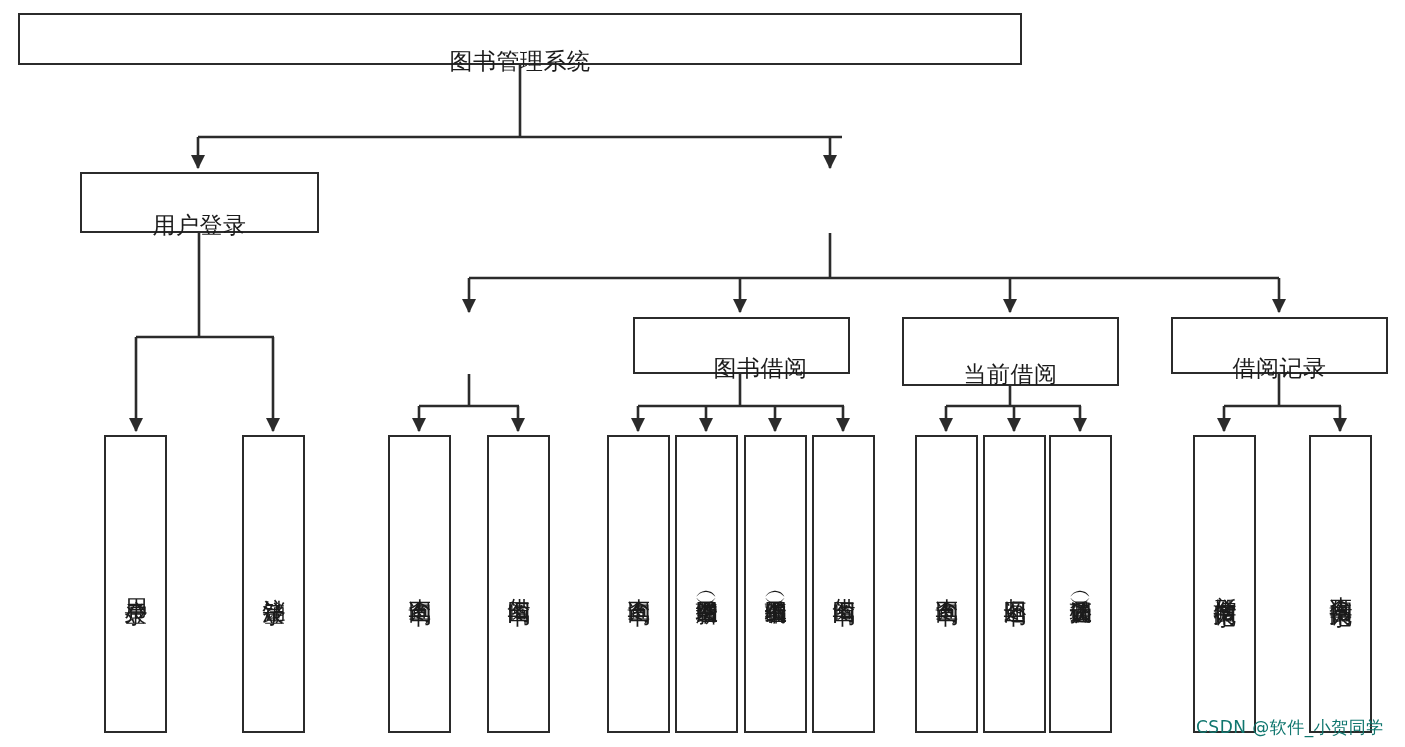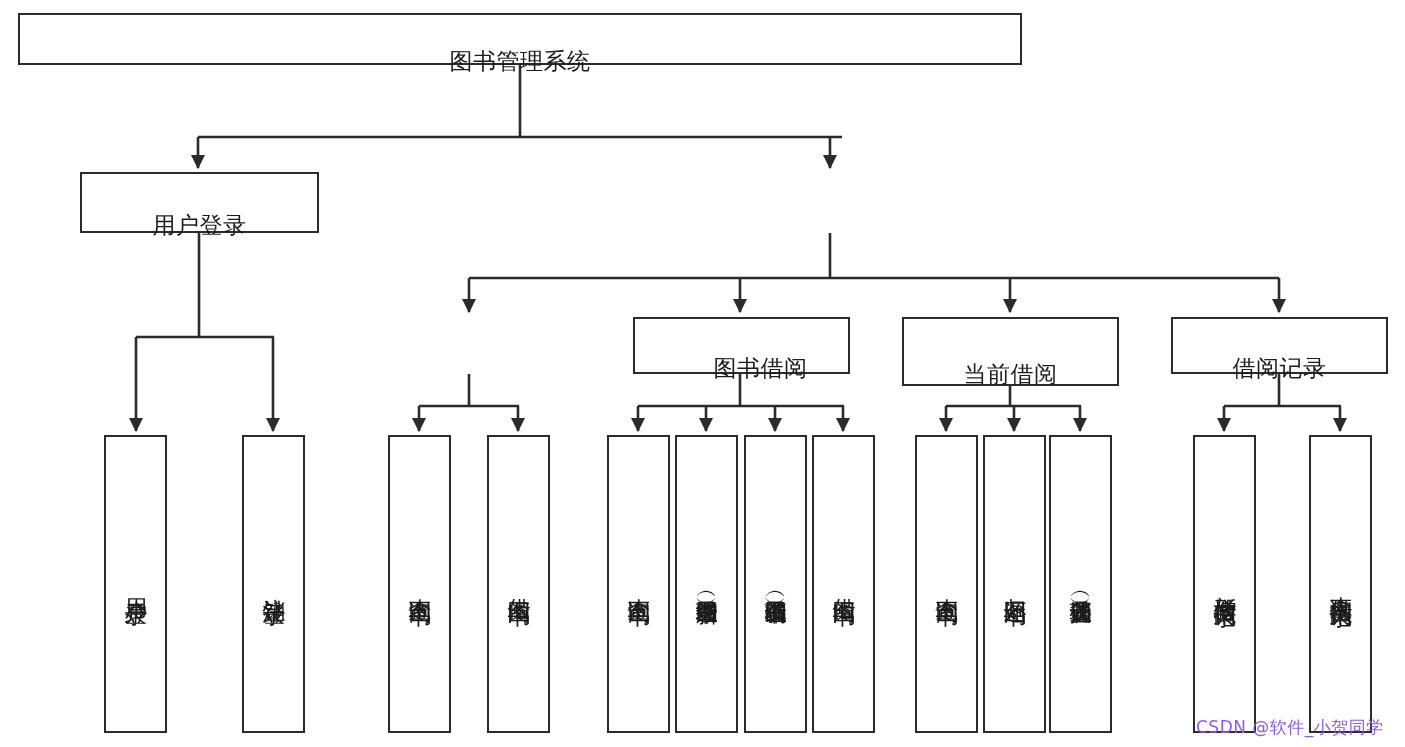--- a/index.html
+++ b/index.html
@@ -63,21 +63,21 @@
     letter-spacing: 2px;
     white-space: nowrap;
     text-align: center;
   }
   .node.v.tight .label {
     letter-spacing: 0px;
     font-size: 22px;
   }
   .watermark {
     position: absolute;
-    color: #8b5cf6;
+    color: #0f766e;
     font-size: 17px;
     letter-spacing: 0.5px;
     white-space: nowrap;
     z-index: 3;
     font-family: "DejaVu Sans", "Liberation Sans", sans-serif;
   }
 </style>
 </head>
 <body>
 

